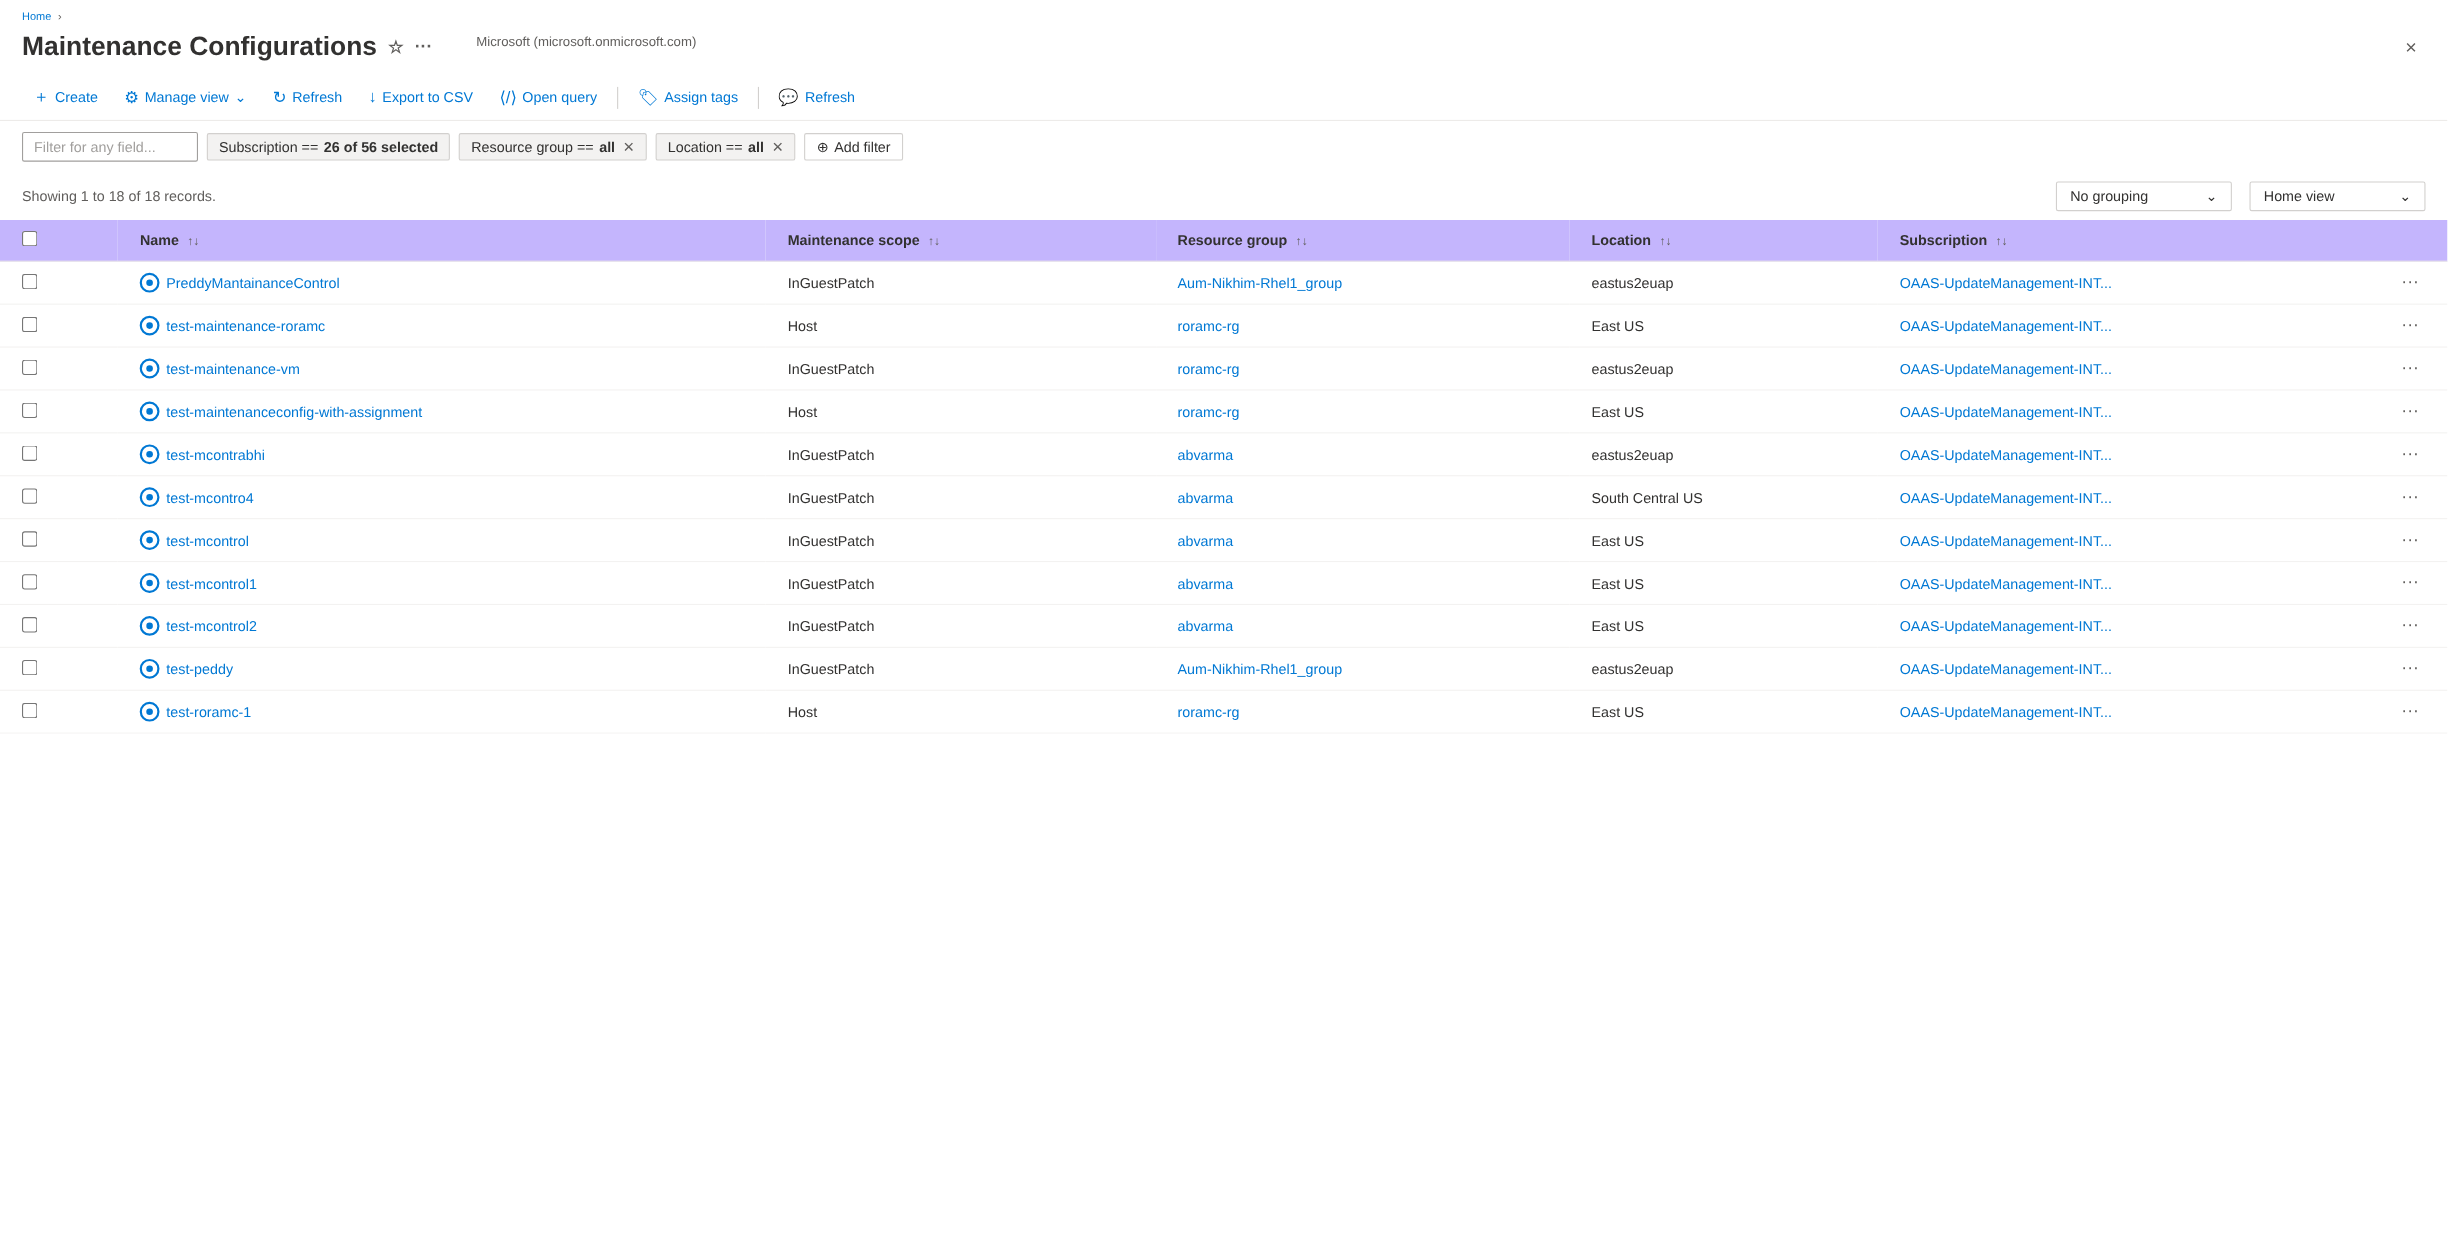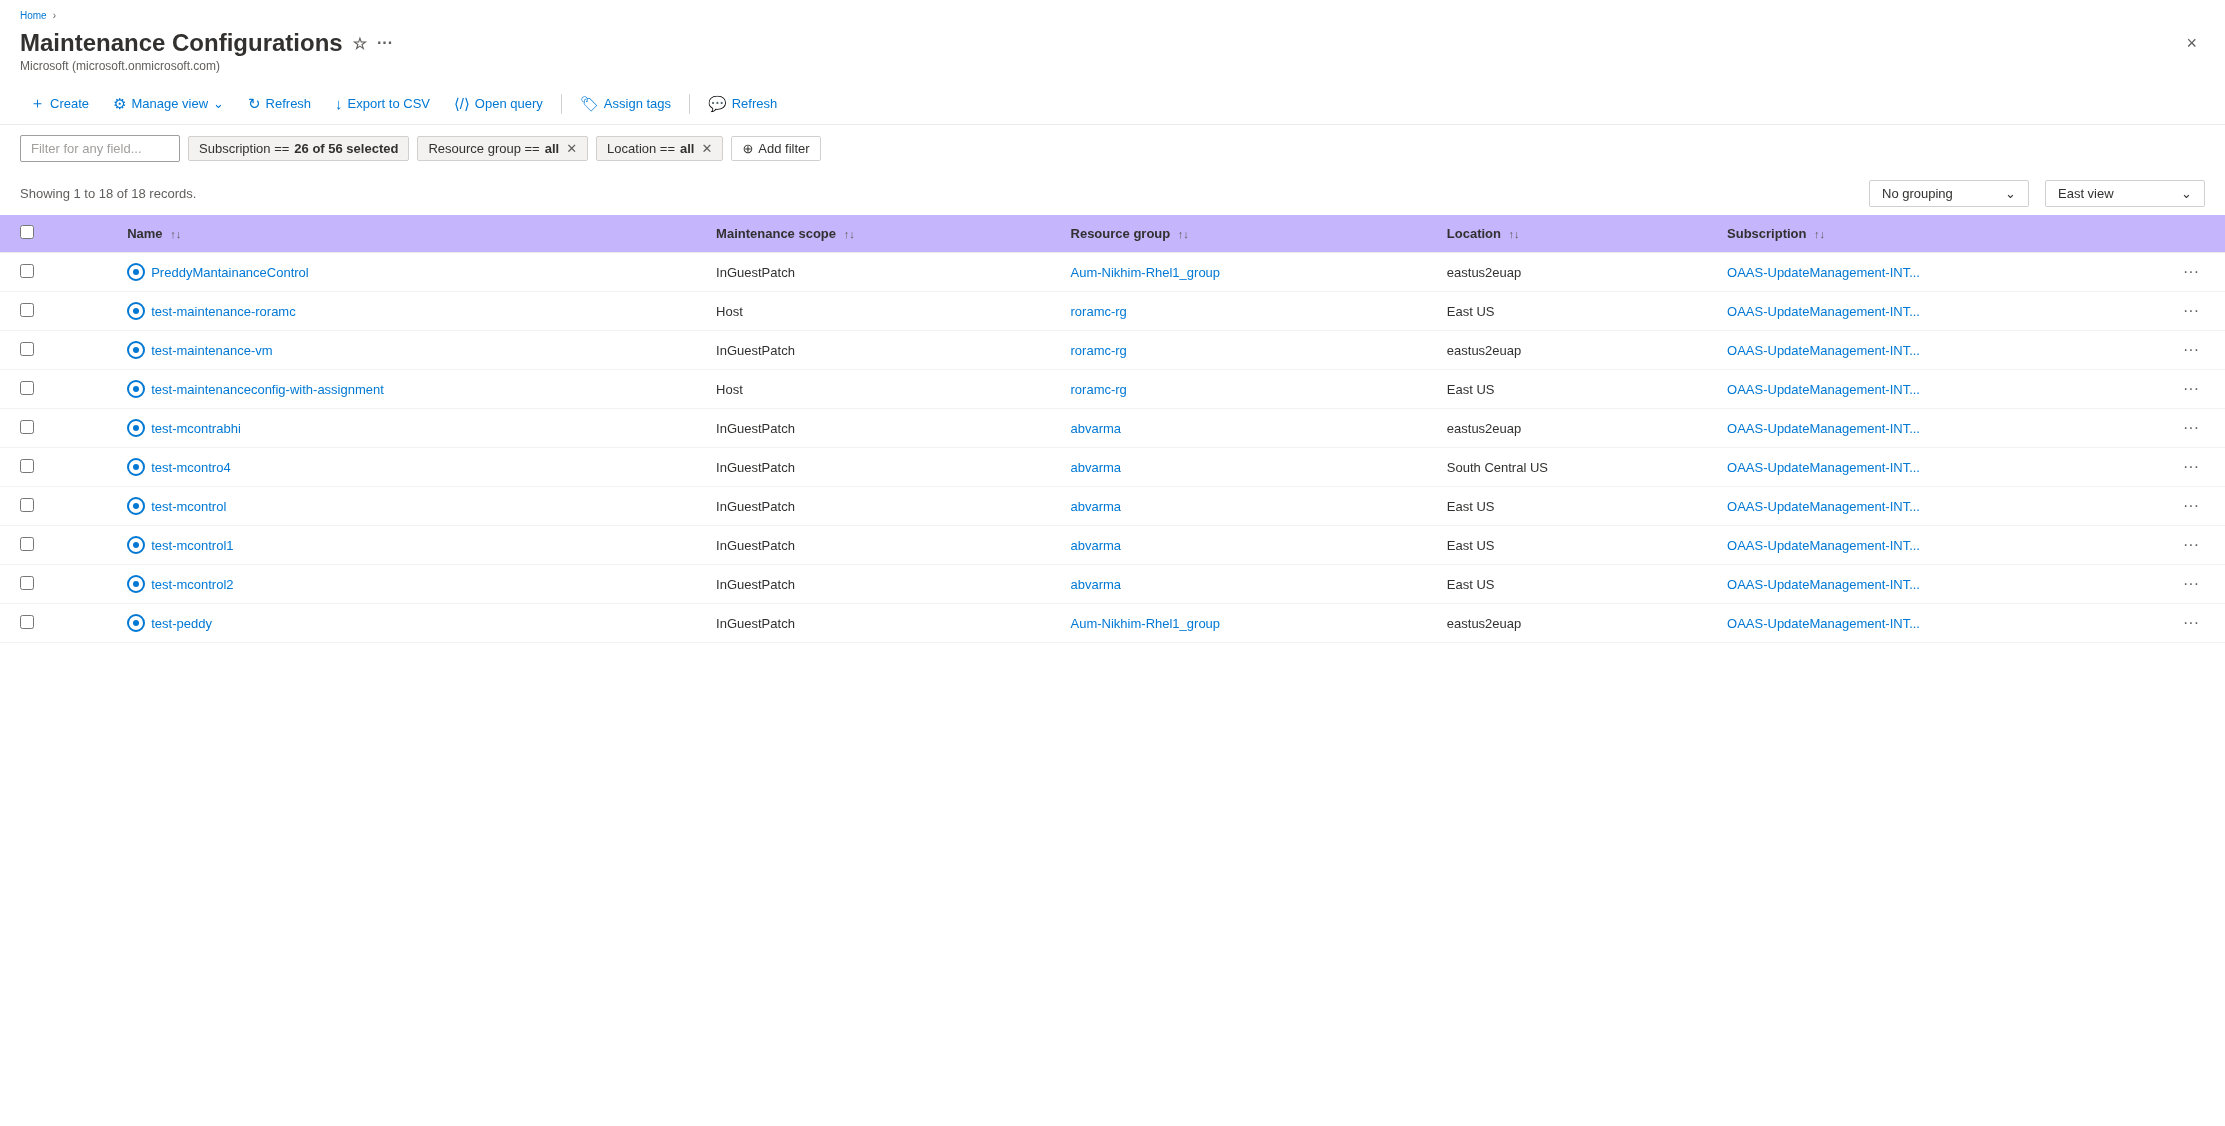--- a/index.html
+++ b/index.html
@@ -3,21 +3,21 @@
   <meta charset="utf-8">
   <style>
     * { box-sizing: border-box; margin: 0; padding: 0; }
     body { font-family: 'Segoe UI', Arial, sans-serif; font-size: 14px; color: #323130; background: #fff; overflow-x: hidden; }
 
     .breadcrumb { display: flex; align-items: center; padding: 10px 20px 4px; font-size: 10px; color: #0078d4; }
     .breadcrumb a { color: #0078d4; text-decoration: none; }
     .breadcrumb-sep { margin: 0 6px; color: #605e5c; }
 
     .page-header { padding: 4px 20px 10px; display: flex; align-items: flex-start; justify-content: space-between; }
-    .page-title-area { display: flex; flex-direction: column; }
+    .page-title-area { display: flex; flex-direction: row; gap: 40px; }
     .page-title { font-size: 24px; font-weight: 600; color: #323130; display: flex; align-items: center; gap: 10px; }
     .page-subtitle { font-size: 12px; color: #605e5c; margin-top: 2px; }
     .close-btn { font-size: 18px; color: #605e5c; cursor: pointer; background: none; border: none; padding: 4px 8px; }
 
     .toolbar { display: flex; align-items: center; padding: 6px 20px; gap: 4px; border-bottom: 1px solid #edebe9; flex-wrap: wrap; }
     .toolbar-btn { display: flex; align-items: center; gap: 5px; padding: 5px 10px; background: none; border: none; color: #0078d4; font-size: 13px; cursor: pointer; border-radius: 2px; white-space: nowrap; }
     .toolbar-divider { width: 1px; height: 20px; background: #d2d0ce; margin: 0 4px; }
     .toolbar-icon { font-size: 15px; }
 
     .filter-bar { display: flex; align-items: center; padding: 10px 20px; gap: 8px; flex-wrap: wrap; }
@@ -129,21 +129,21 @@
 </div>
 
 <div class="table-controls">
   <span class="record-count">Showing 1 to 18 of 18 records.</span>
   <div class="view-controls">
     <button class="dropdown-btn">
       <span>No grouping</span>
       <span>⌄</span>
     </button>
     <button class="dropdown-btn">
-      <span>East view</span>
+      <span>Home view</span>
       <span>⌄</span>
     </button>
   </div>
 </div>
 
 <table class="data-table">
   <thead>
     <tr>
       <th class="checkbox-th">
         <input type="checkbox" style="">
@@ -399,14 +399,38 @@
       <a href="#" class="link-cell">Aum-Nikhim-Rhel1_group</a>
     </td>
     <td>eastus2euap</td>
     <td>
       <div style="display:flex;align-items:center;justify-content:space-between;">
         <a href="#" class="link-cell sub-text" style="flex:1;min-width:0;overflow:hidden;text-overflow:ellipsis;white-space:nowrap;">OAAS-UpdateManagement-INT...</a>
         <button class="ellipsis-btn">···</button>
       </div>
     </td>
   </tr>
+      <tr>
+    <td class="checkbox-td">
+      <input type="checkbox" style="">
+    </td>
+    <td>
+      <a class="link-cell" href="#">
+        <span style="display:inline-block;width:18px;height:18px;border-radius:50%;border:2px solid #0078d4;position:relative;flex-shrink:0;">
+          <span style="display:block;width:6px;height:6px;background:#0078d4;border-radius:50%;position:absolute;top:50%;left:50%;transform:translate(-50%,-50%);"></span>
+        </span>
+        test-roramc-1
+      </a>
+    </td>
+    <td>Host</td>
+    <td>
+      <a href="#" class="link-cell">roramc-rg</a>
+    </td>
+    <td>East US</td>
+    <td>
+      <div style="display:flex;align-items:center;justify-content:space-between;">
+        <a href="#" class="link-cell sub-text" style="flex:1;min-width:0;overflow:hidden;text-overflow:ellipsis;white-space:nowrap;">OAAS-UpdateManagement-INT...</a>
+        <button class="ellipsis-btn">···</button>
+      </div>
+    </td>
+  </tr>
     </tbody>
 </table>
 
 </body></html>

